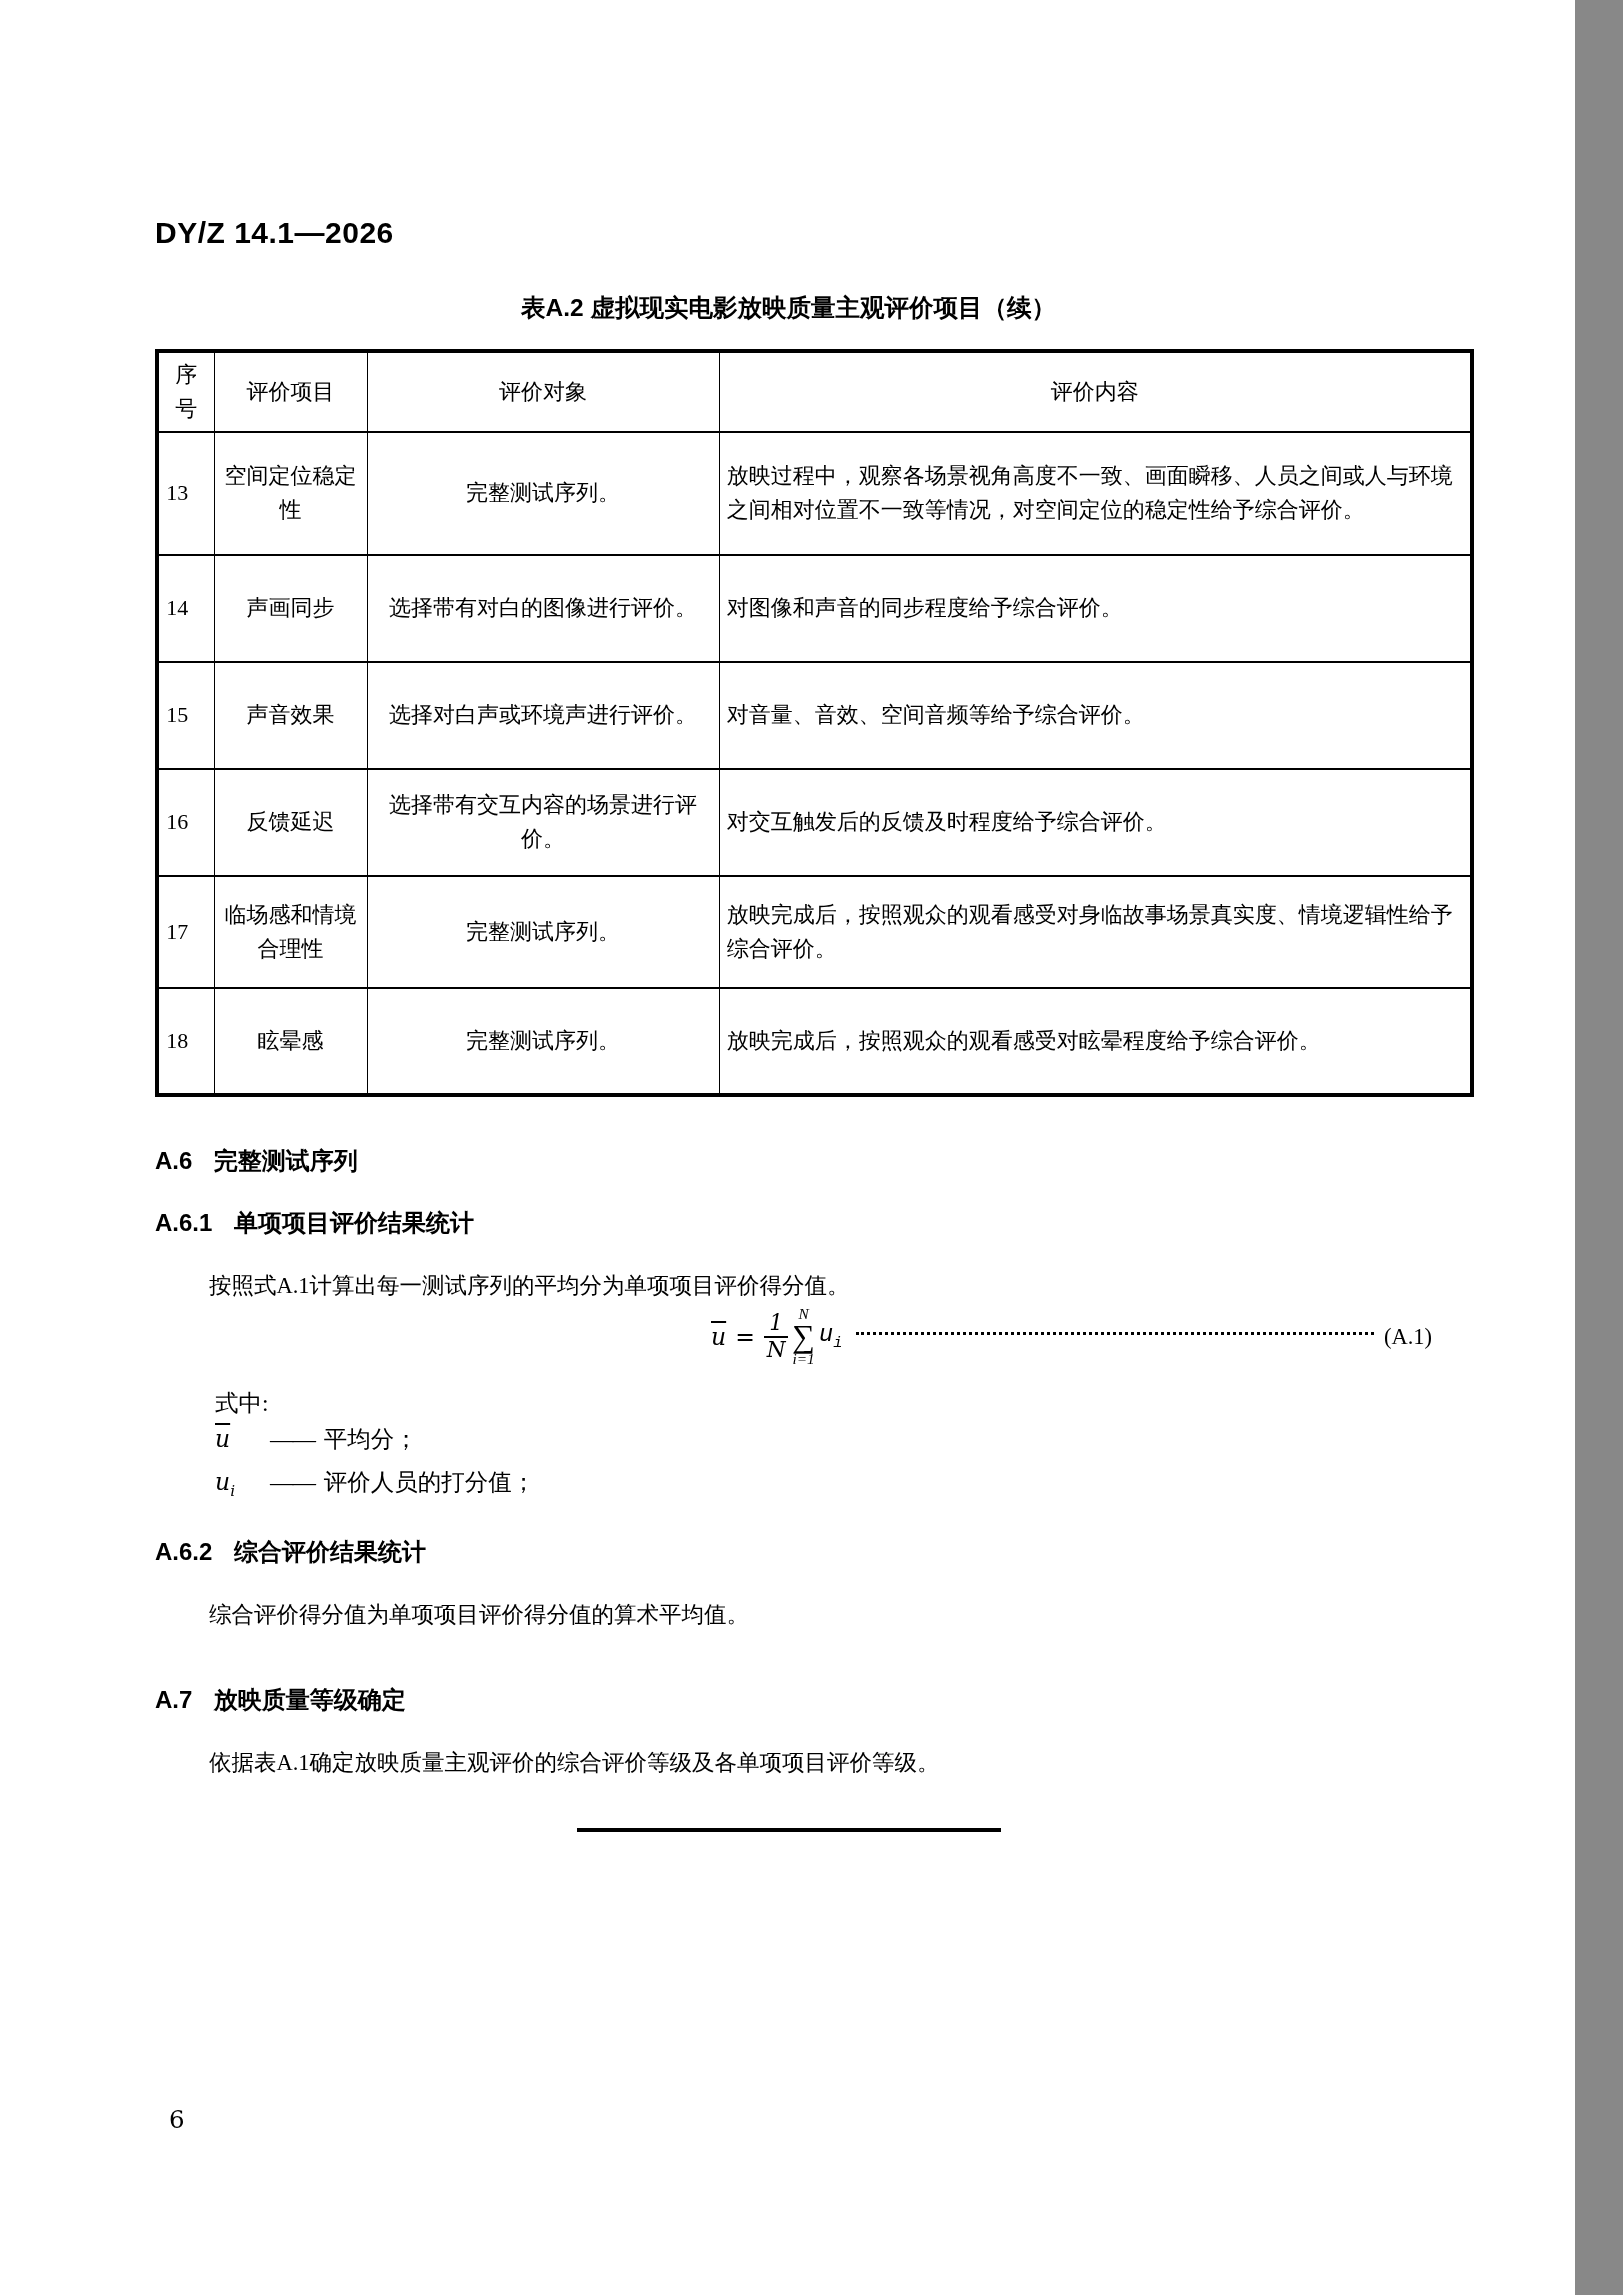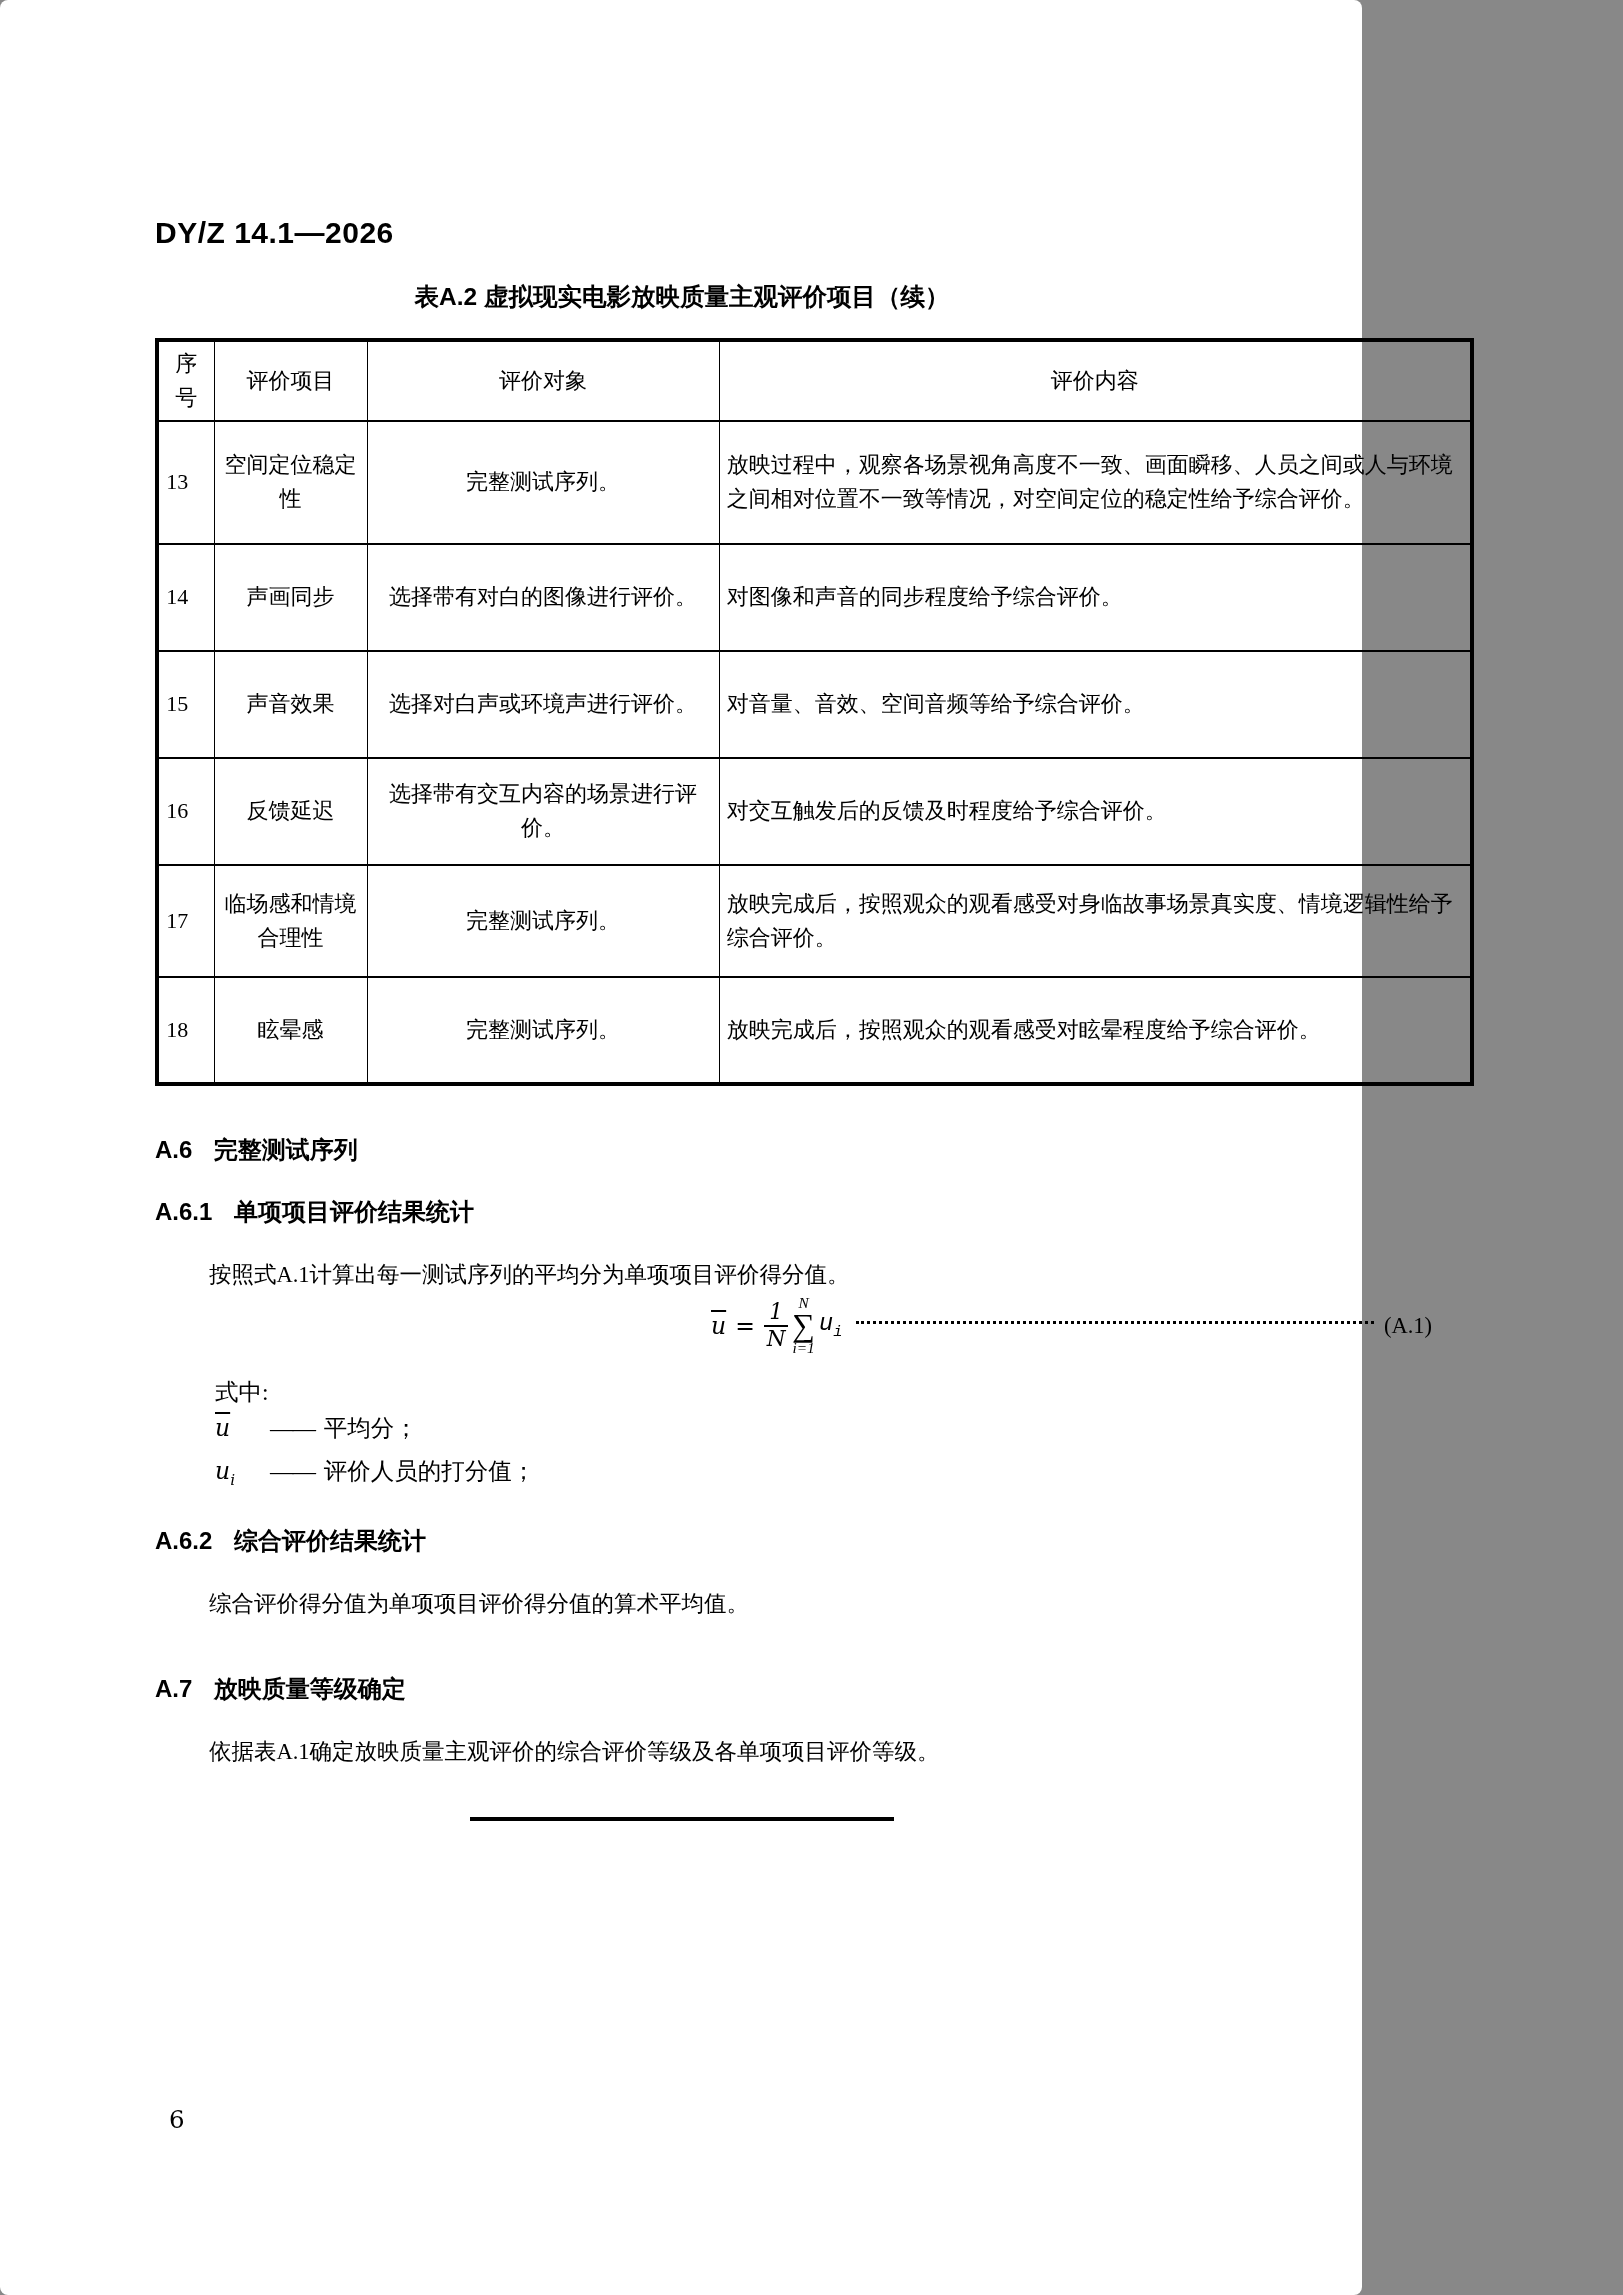--- a/index.html
+++ b/index.html
@@ -1,32 +1,31 @@
 <!DOCTYPE html>
 <html style="font-size:8.2px"><head>
 <meta charset="utf-8">
 <style>
   html,body { margin:0; padding:0; background:#888; }
   .page {
-    width:1362px; height:2295px;
+    width:1575px; height:2295px;
     background:#ffffff;
     position:relative;
     box-sizing:border-box;
     padding:215px 153px 0 155px;
     font-family:"Liberation Serif", serif;
     color:#000;
-    border-radius:8px;
   }
   .doc-code {
     font-family:"Liberation Sans", sans-serif;
     font-size:30px; font-weight:bold; letter-spacing:0.5px;
     line-height:1.2;
   }
   .table-title {
-    margin-top:29px;
+    margin-top:40px;
     text-align:center;
     font-family:"Liberation Sans", sans-serif;
     font-size:24.5px; font-weight:bold;
   }
   table.tbl {
     margin-top:24.5px;
     border-collapse:collapse;
     table-layout:fixed;
     width:1315px;
     border:4.6px solid #000;

